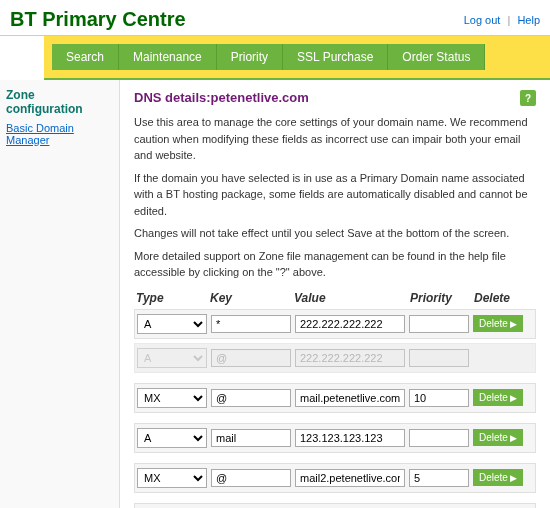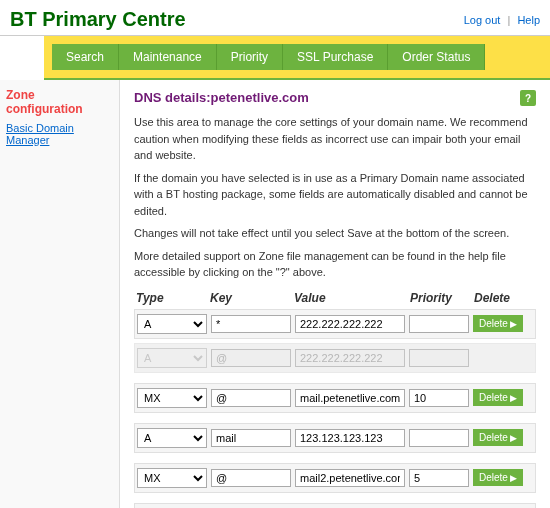--- a/index.html
+++ b/index.html
@@ -14,21 +14,21 @@
 
     
     #navbar { background: #fde047; border-bottom: 2px solid #6db33f; display: flex; gap: 0; padding: 8px; margin-left: 44px; }
     .nav-item { padding: 6px 14px; font-size: 12px; color: #fff; background: #6db33f; border-right: 1px solid #5a9e30; cursor: pointer; }
 
     
     #main { display: flex; }
 
     
     #sidebar { width: 120px; min-width: 120px; padding: 8px 6px; border-right: 1px solid #ddd; background: #f9f9f9; }
-    .sidebar-section { font-size: 12px; color: #ef4444; font-weight: bold; margin-bottom: 6px; cursor: pointer; }
+    .sidebar-section { font-size: 12px; color: #0f766e; font-weight: bold; margin-bottom: 6px; cursor: pointer; }
     .sidebar-link { font-size: 11px; color: #0066cc; text-decoration: underline; cursor: pointer; margin-top: 0; }
 
     
     #content { flex: 1; padding: 10px 14px; }
     .dns-header { display: flex; align-items: flex-start; justify-content: space-between; margin-bottom: 8px; }
     .dns-title { font-size: 13px; font-weight: bold; color: #333; }
     .dns-title span { color: #701a75; }
     .help-icon { width: 16px; height: 16px; background: #6db33f; color: #fff; font-size: 10px; font-weight: bold; border-radius: 2px; display: flex; align-items: center; justify-content: center; cursor: pointer; }
 
     .info-text { font-size: 11px; color: #333; margin-bottom: 6px; line-height: 1.5; }

